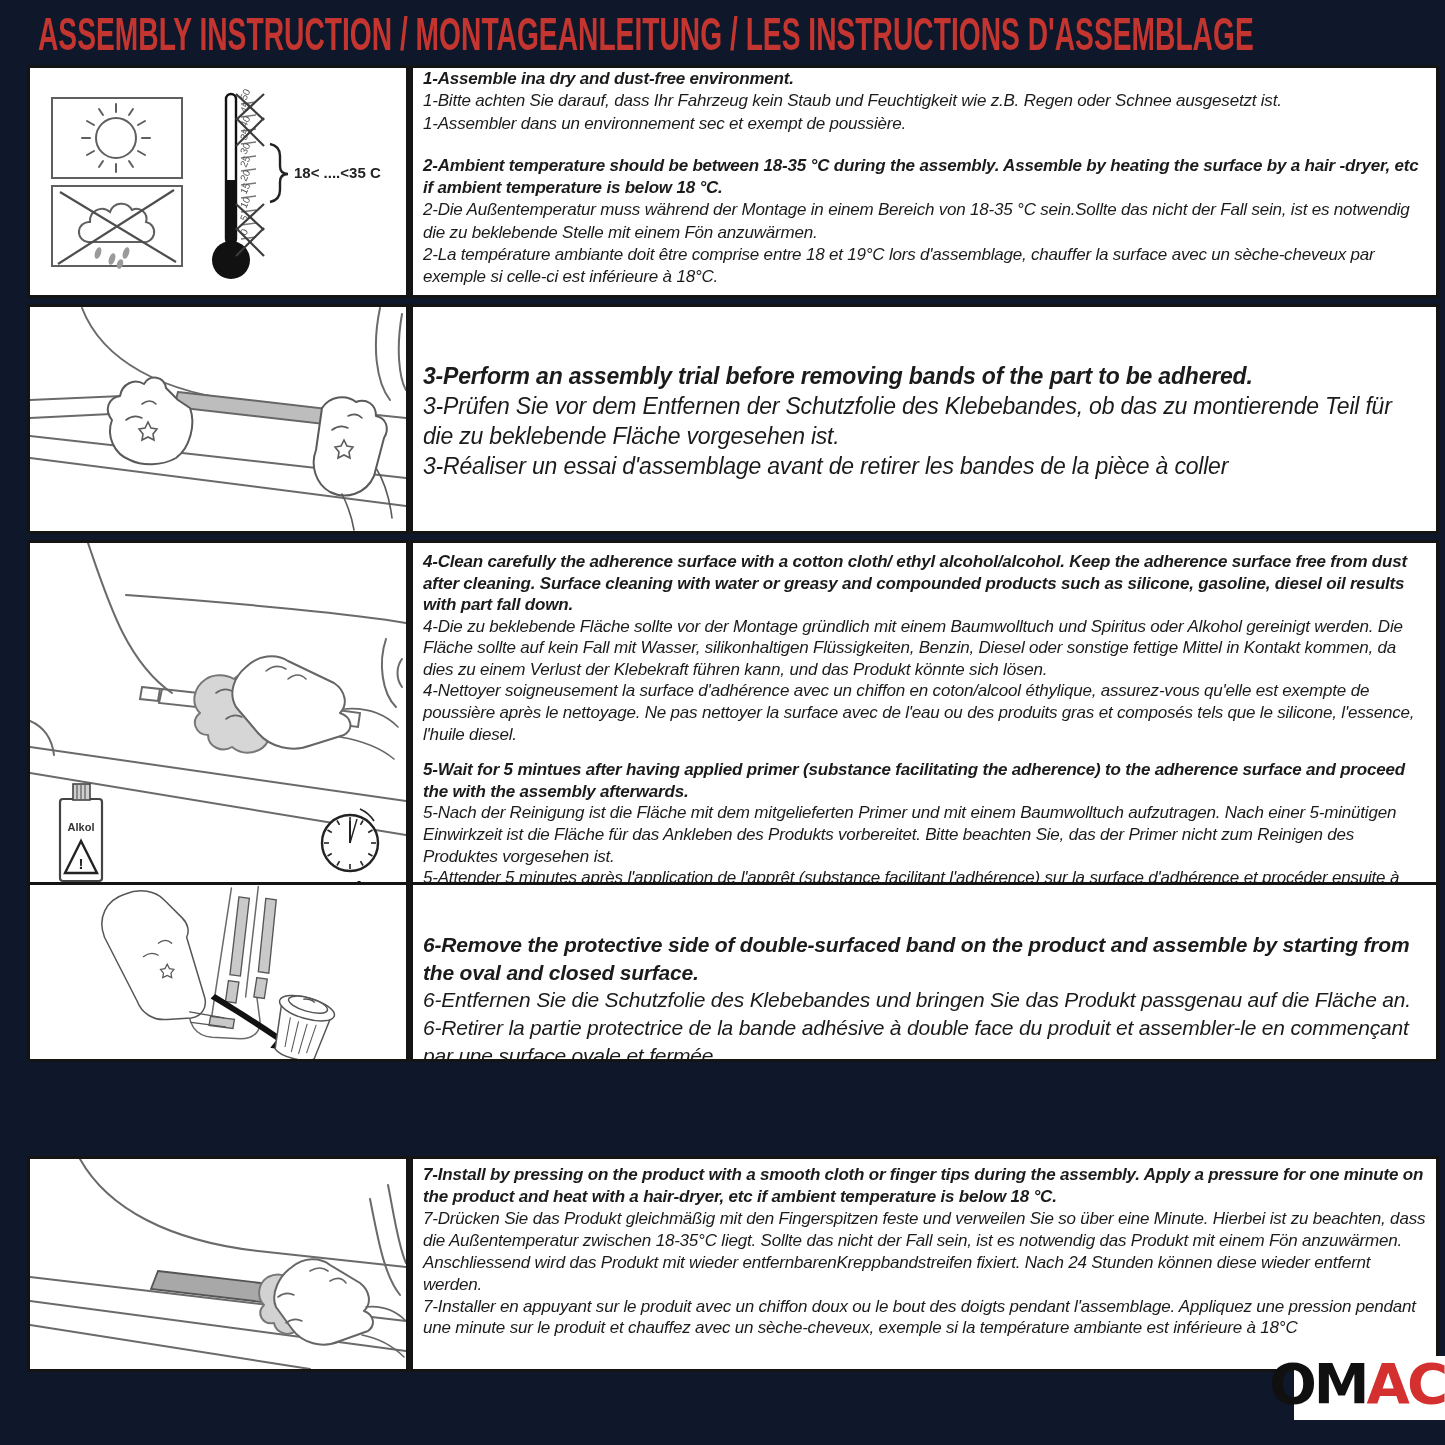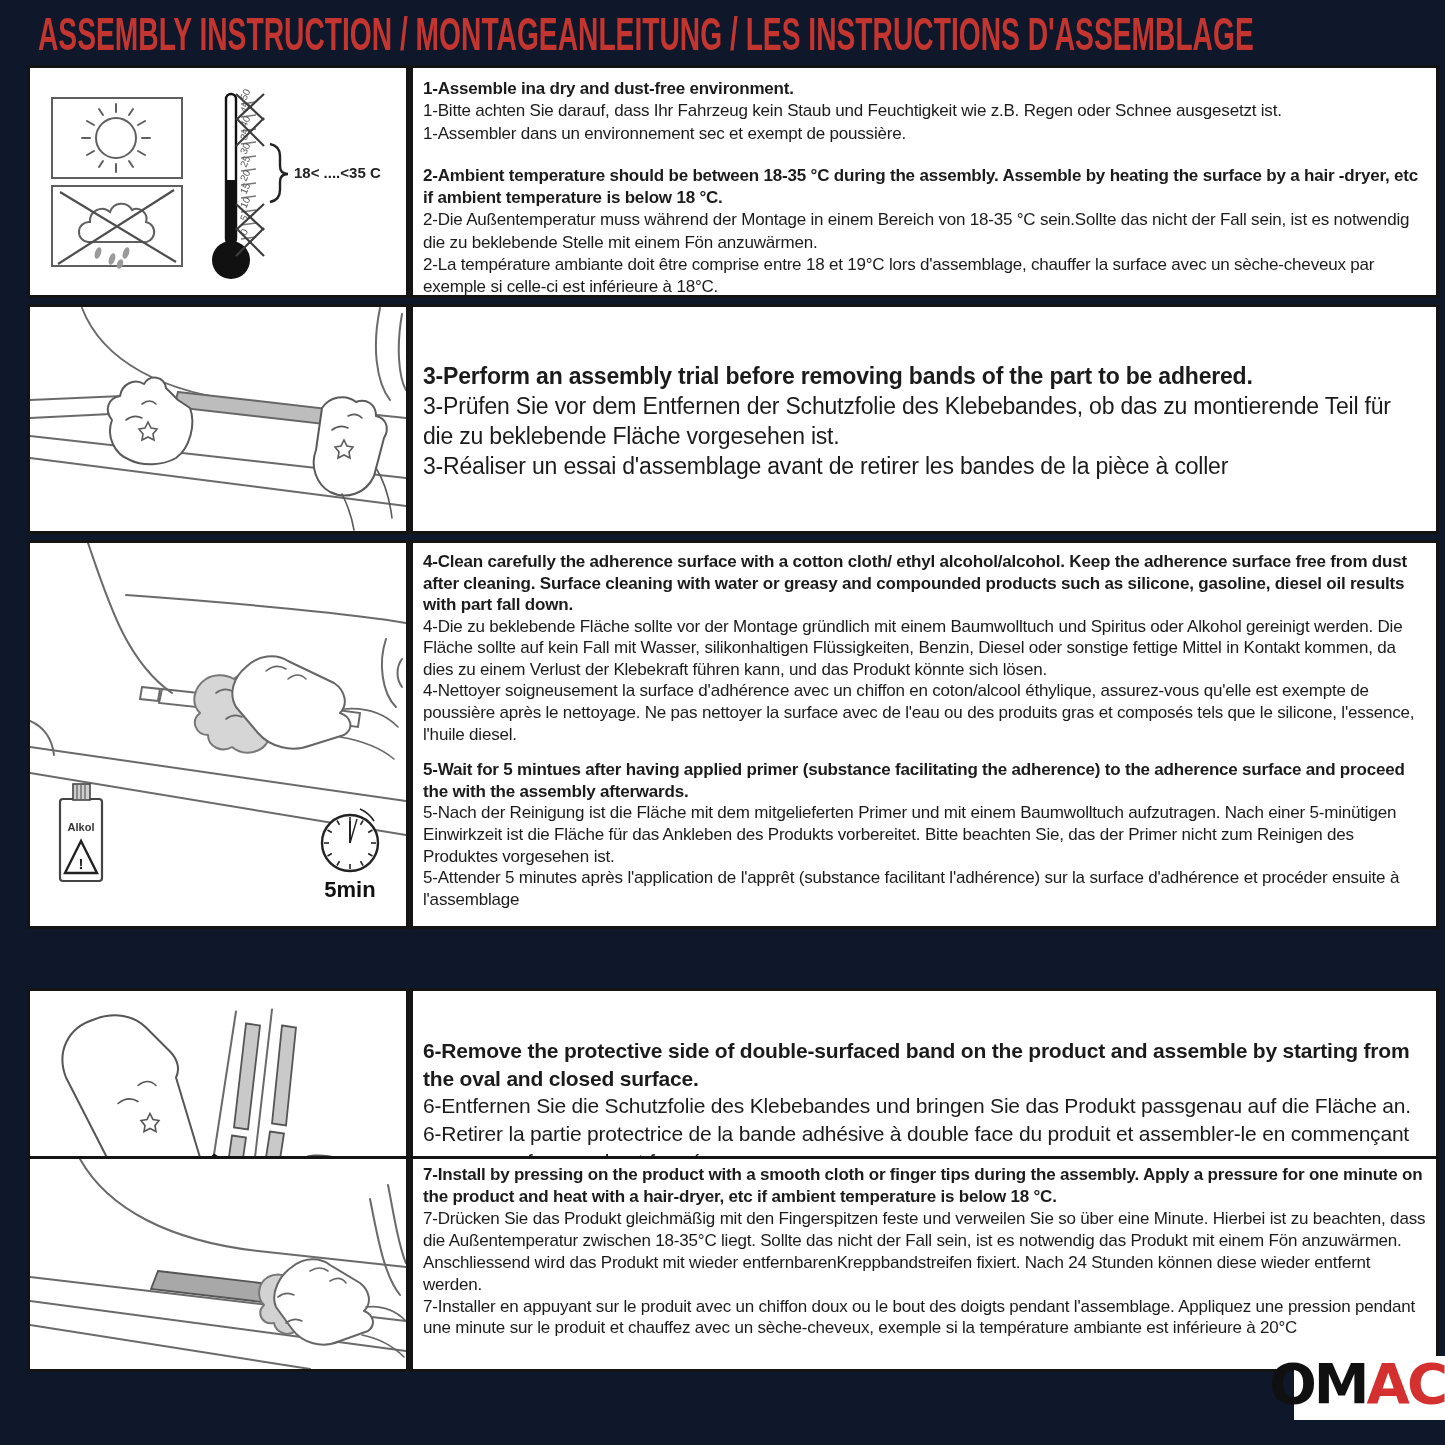--- a/index.html
+++ b/index.html
@@ -11,21 +11,21 @@
            font-size:47px; font-weight:700; color:#C43530; letter-spacing:0px;
            transform:scaleX(0.60); transform-origin:left top; }
 
   .row { position:absolute; left:0; width:1445px; }
   .ibox { position:absolute; left:27px; width:382px; height:100%;
           border:3px solid #141414; background:#fff; overflow:hidden; }
   .tbox { position:absolute; left:410px; width:1029px; height:100%;
           border:3px solid #141414; background:#fff; overflow:hidden; }
   .ibox svg { display:block; width:100%; height:100%; }
 
-  .txt { padding:10px 10px 0 10px; letter-spacing:-0.2px; }
+  .txt { padding:0 10px 0 10px; letter-spacing:-0.2px;font-style:italic; }
   .txt p { margin:0; }
   .b { font-weight:700; }
   .gap20 { height:20px; } .gap14 { height:14px; }
 
   .fs17 { font-size:17px; line-height:1.31; }
   .fs17c { font-size:17px; line-height:1.27; }
   .fs23 { font-size:23px; line-height:1.30; }
   .fs21 { font-size:21px; line-height:1.32; }
   .pt55 { padding-top:55px; } .pt46 { padding-top:46px; }
   .pt8 { padding-top:8px; } .pt5 { padding-top:5px; }
@@ -235,21 +235,21 @@
         <p>4-Die zu beklebende Fläche sollte vor der Montage gründlich mit einem Baumwolltuch und Spiritus oder Alkohol gereinigt werden. Die Fläche sollte auf kein Fall mit Wasser, silikonhaltigen Flüssigkeiten, Benzin, Diesel oder sonstige fettige Mittel in Kontakt kommen, da dies zu einem Verlust der Klebekraft führen kann, und das Produkt könnte sich lösen.</p>
         <p>4-Nettoyer soigneusement la surface d'adhérence avec un chiffon en coton/alcool éthylique, assurez-vous qu'elle est exempte de poussière après le nettoyage. Ne pas nettoyer la surface avec de l'eau ou des produits gras et composés tels que le silicone, l'essence, l'huile diesel.</p>
         <div class="gap14"></div>
         <p class="b">5-Wait for 5 mintues after having applied primer (substance facilitating the adherence) to the adherence surface and proceed the with the assembly afterwards.</p>
         <p>5-Nach der Reinigung ist die Fläche mit dem mitgelieferten Primer und mit einem Baumwolltuch aufzutragen. Nach einer 5-minütigen Einwirkzeit ist die Fläche für das Ankleben des Produkts vorbereitet. Bitte beachten Sie, das der Primer nicht zum Reinigen des Produktes vorgesehen ist.</p>
         <p>5-Attender 5 minutes après l'application de l'apprêt (substance facilitant l'adhérence) sur la surface d'adhérence et procéder ensuite à l'assemblage</p>
       </div>
     </div>
   </div>
 
-  <div class="row" style="top:988px;height:272px">
+  <div class="row" style="top:882px;height:180px">
     <div class="ibox">
       <svg viewBox="0 0 376 233">
         <g fill="none" stroke="#6a6a6a" stroke-width="2" stroke-linecap="round">
           <path d="M 206,4 L 178,186"></path>
             <path d="M 242,2 L 225,150"></path>
           <path d="M 150,160 C 146,186 158,202 180,204 L 218,206 C 236,206 246,196 244,180 L 240,150"></path>
         </g>
         <g fill="#c9c9c9" stroke="#555" stroke-width="1.8">
           <polygon points="216,16 230,18 218,122 204,120"></polygon>
           <polygon points="202,128 216,130 212,158 198,156"></polygon>
@@ -310,21 +310,21 @@
             <path d="M 256,164 q 8,-6 16,-2"></path>
           <path d="M 336,148 C 354,146 366,152 376,162"></path>
             <path d="M 332,176 C 352,180 364,188 374,198"></path>
         </g>
       </svg>
     </div>
     <div class="tbox">
       <div class="txt fs17 pt5" style="line-height:1.29">
         <p class="b">7-Install by pressing on the product with a smooth cloth or finger tips during the assembly. Apply a pressure for one minute on the product and heat with a hair-dryer, etc if ambient temperature is below 18 °C.</p>
         <p>7-Drücken Sie das Produkt gleichmäßig mit den Fingerspitzen feste und verweilen Sie so über eine Minute. Hierbei ist zu beachten, dass die Außentemperatur zwischen 18-35°C liegt. Sollte das nicht der Fall sein, ist es notwendig das Produkt mit einem Fön anzuwärmen. Anschliessend wird das Produkt mit wieder entfernbarenKreppbandstreifen fixiert. Nach 24 Stunden können diese wieder entfernt werden.</p>
-        <p>7-Installer en appuyant sur le produit avec un chiffon doux ou le bout des doigts pendant l'assemblage. Appliquez une pression pendant une minute sur le produit et chauffez avec un sèche-cheveux, exemple si la température ambiante est inférieure à 20°C</p>
+        <p>7-Installer en appuyant sur le produit avec un chiffon doux ou le bout des doigts pendant l'assemblage. Appliquez une pression pendant une minute sur le produit et chauffez avec un sèche-cheveux, exemple si la température ambiante est inférieure à 18°C</p>
       </div>
     </div>
   </div>
 
   <div class="logo">
     <span class="lb">OM</span>
       <span class="lr">AC</span>
   </div>
 
 </div>

